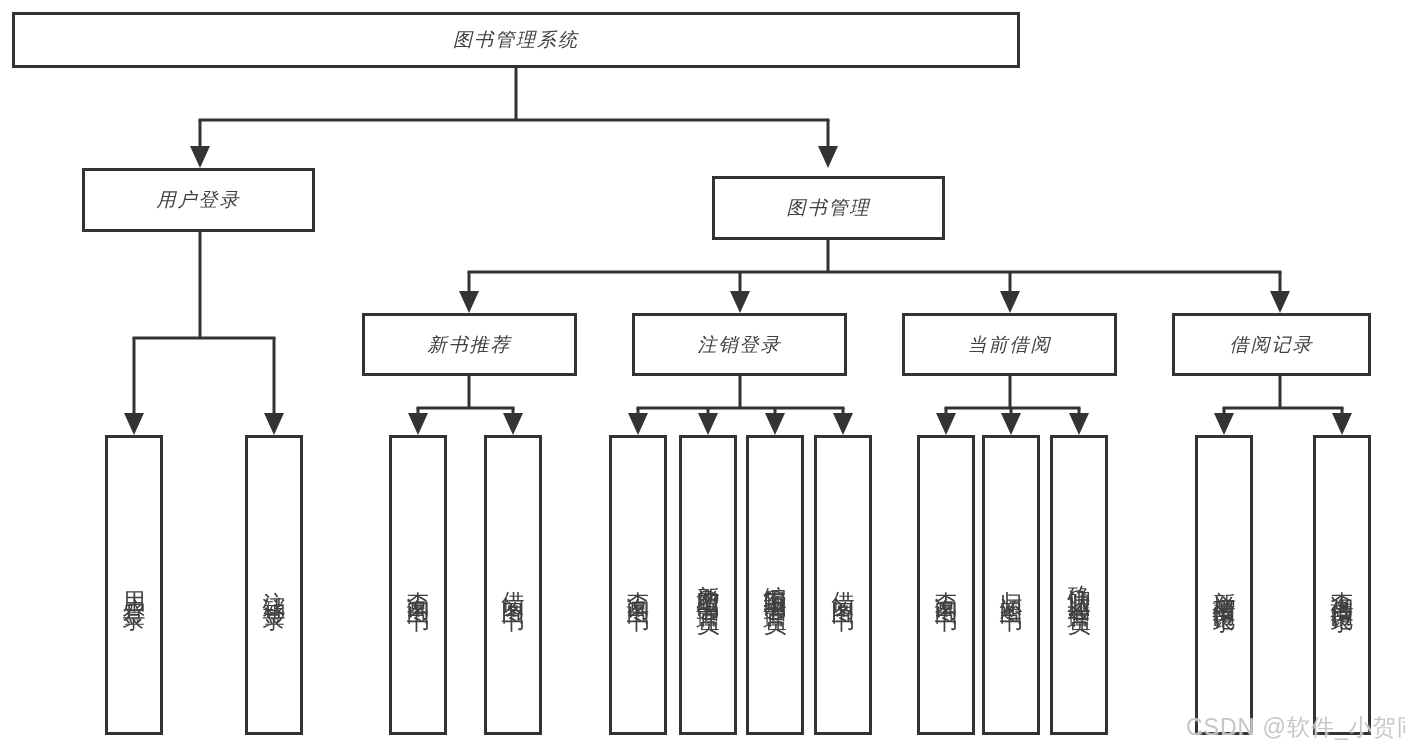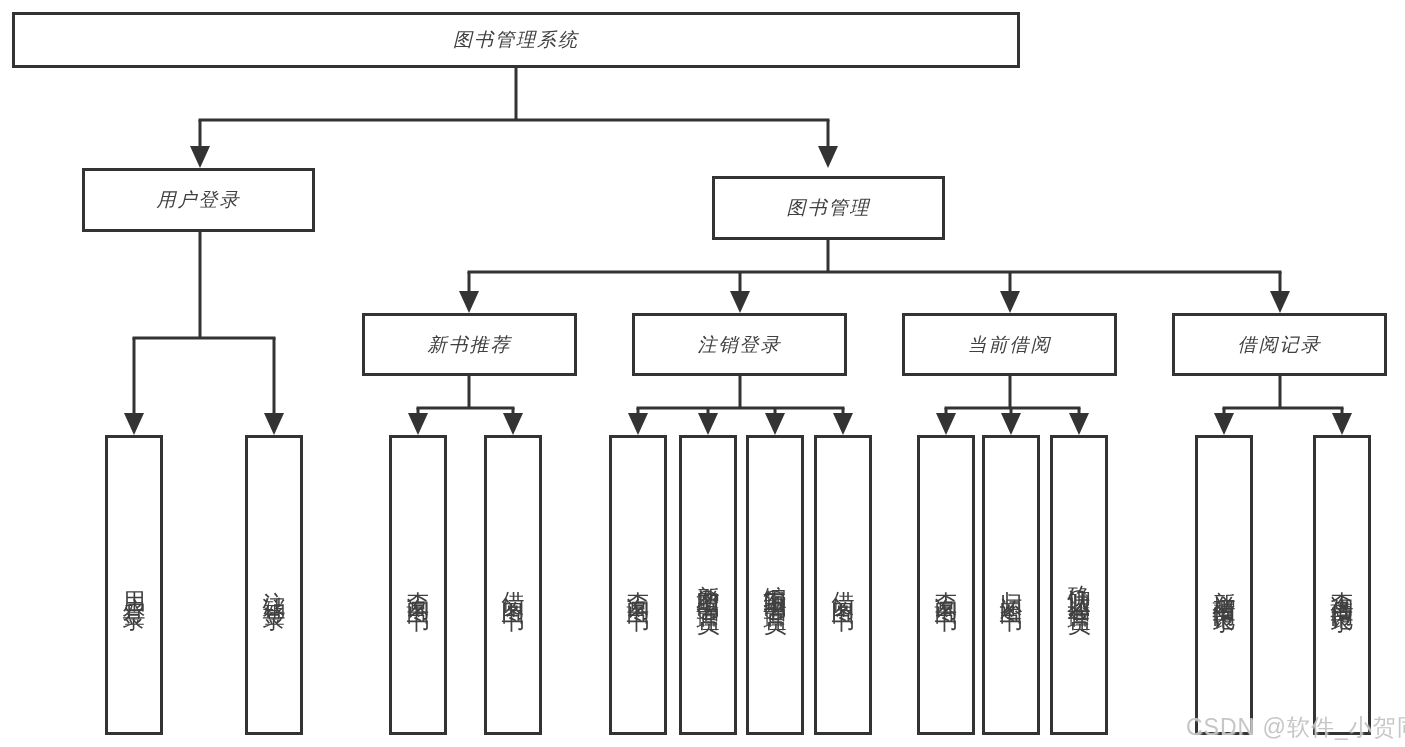--- a/index.html
+++ b/index.html
@@ -136,21 +136,21 @@
   </svg>
 
   <div class="node" style="left:12px; top:12px; width:1008px; height:56px;">图书管理系统</div>
 
   <div class="node" style="left:82px; top:168px; width:233px; height:64px;">用户登录</div>
   <div class="node" style="left:712px; top:168px; width:233px; height:64px;margin-top:8px;">图书管理</div>
 
   <div class="node" style="left:362px; top:313px; width:215px; height:63px;text-align:center;">新书推荐</div>
   <div class="node" style="left:632px; top:313px; width:215px; height:63px;">注销登录</div>
   <div class="node" style="left:902px; top:313px; width:215px; height:63px;">当前借阅</div>
-  <div class="node" style="left:1172px; top:313px; width:215px; height:63px;">借阅记录</div>
+  <div class="node" style="left:1172px; top:313px; width:199px; height:63px;">借阅记录</div>
 
   <div class="leaf" style="left:105px; top:435px;">
     <span>用户登录</span>
   </div>
   <div class="leaf" style="left:245px; top:435px;">
     <span>注销登录</span>
   </div>
 
   <div class="leaf" style="left:389px; top:435px;">
     <span>查询图书</span>

